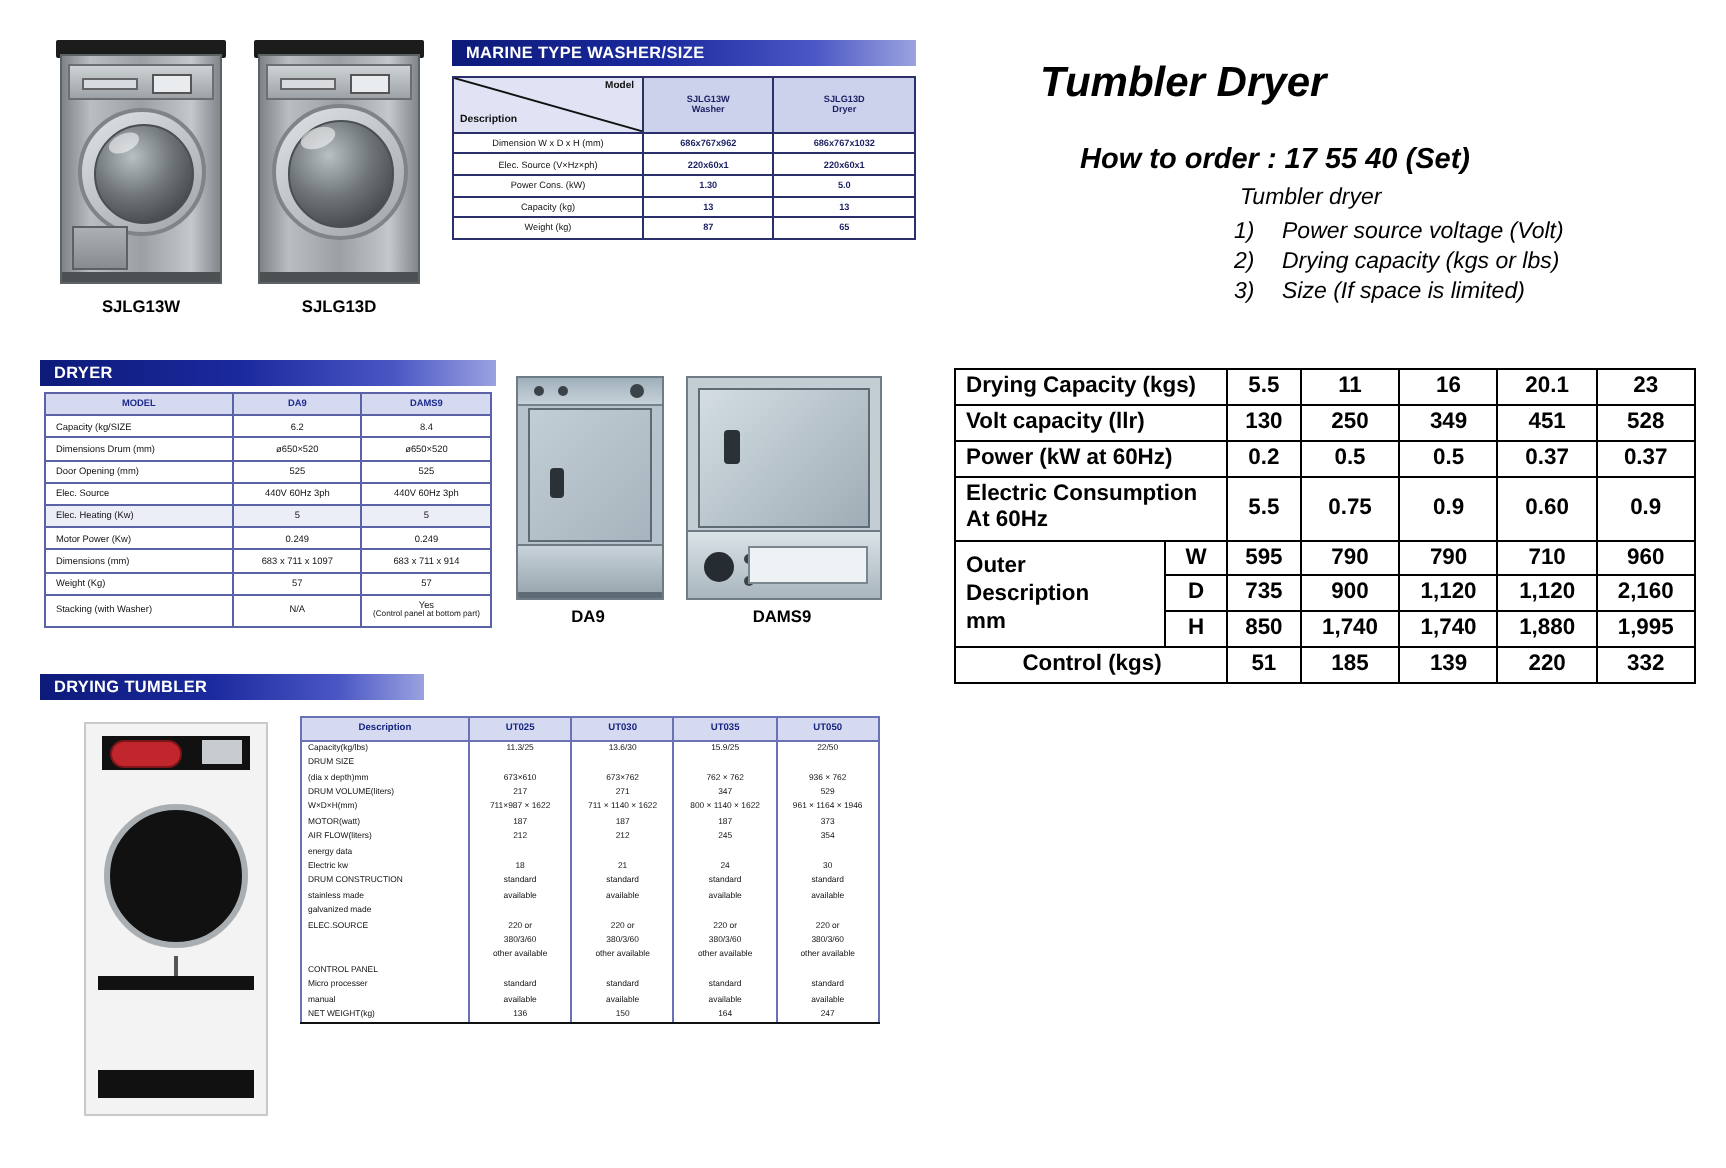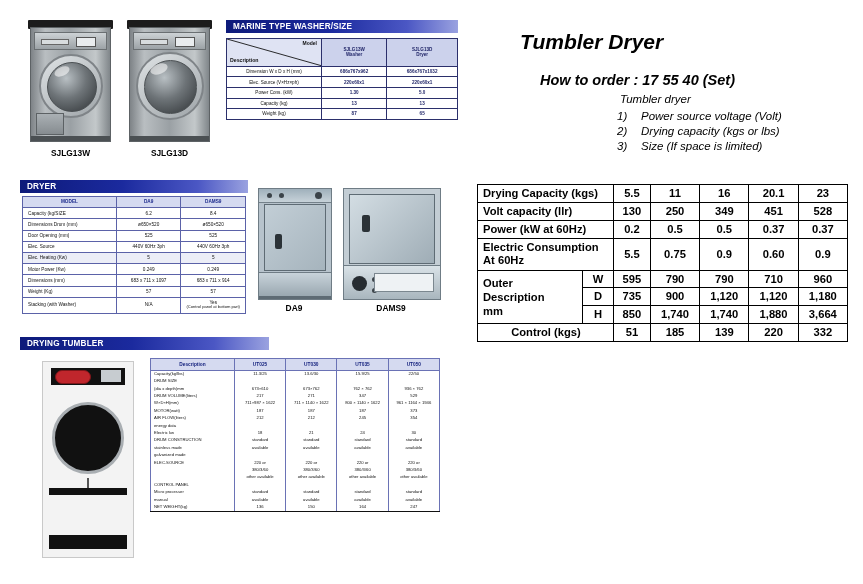--- a/index.html
+++ b/index.html
@@ -329,21 +329,21 @@
     <div class="ctl">
       <div class="bigknob"></div>
       <div class="sknob" style="left:28px;bottom:17px;"></div>
       <div class="sknob" style="left:28px;bottom:6px;"></div>
       <div class="lbl"></div>
     </div>
   </div>
 </div>
 <div class="abs cap" style="left:343px;top:303px;width:96px;">DAMS9</div>
 
-<div class="abs banner" style="left:20px;top:337px;width:249px;height:13px;font-size:8.2px;">
+<div class="abs banner" style="left:20px;top:337px;width:192px;height:13px;font-size:8.2px;">
   <span>DRYING TUMBLER</span>
 </div>
 
 <div class="abs" style="left:42px;top:361px;">
   <div class="tumbler" style="width:90px;height:195px;">
     <div class="cpanel"></div>
     <div class="logo"></div>
     <div class="disp"></div>
     <div class="door" style="width:66px;height:66px;top:40px;"></div>
     <div class="stem" style="top:116px;"></div>
@@ -569,29 +569,29 @@
         <td>790</td>
         <td>710</td>
         <td>960</td>
       </tr>
       <tr>
         <td class="wdh">D</td>
         <td>735</td>
         <td>900</td>
         <td>1,120</td>
         <td>1,120</td>
-        <td>1,180</td>
+        <td>2,160</td>
       </tr>
       <tr>
         <td class="wdh">H</td>
         <td>850</td>
         <td>1,740</td>
         <td>1,740</td>
         <td>1,880</td>
-        <td>3,664</td>
+        <td>1,995</td>
       </tr>
       <tr>
         <td class="k" colspan="2" style="text-align:center;">Control (kgs)</td>
         <td>51</td>
         <td>185</td>
         <td>139</td>
         <td>220</td>
         <td>332</td>
       </tr>
     </tbody>

